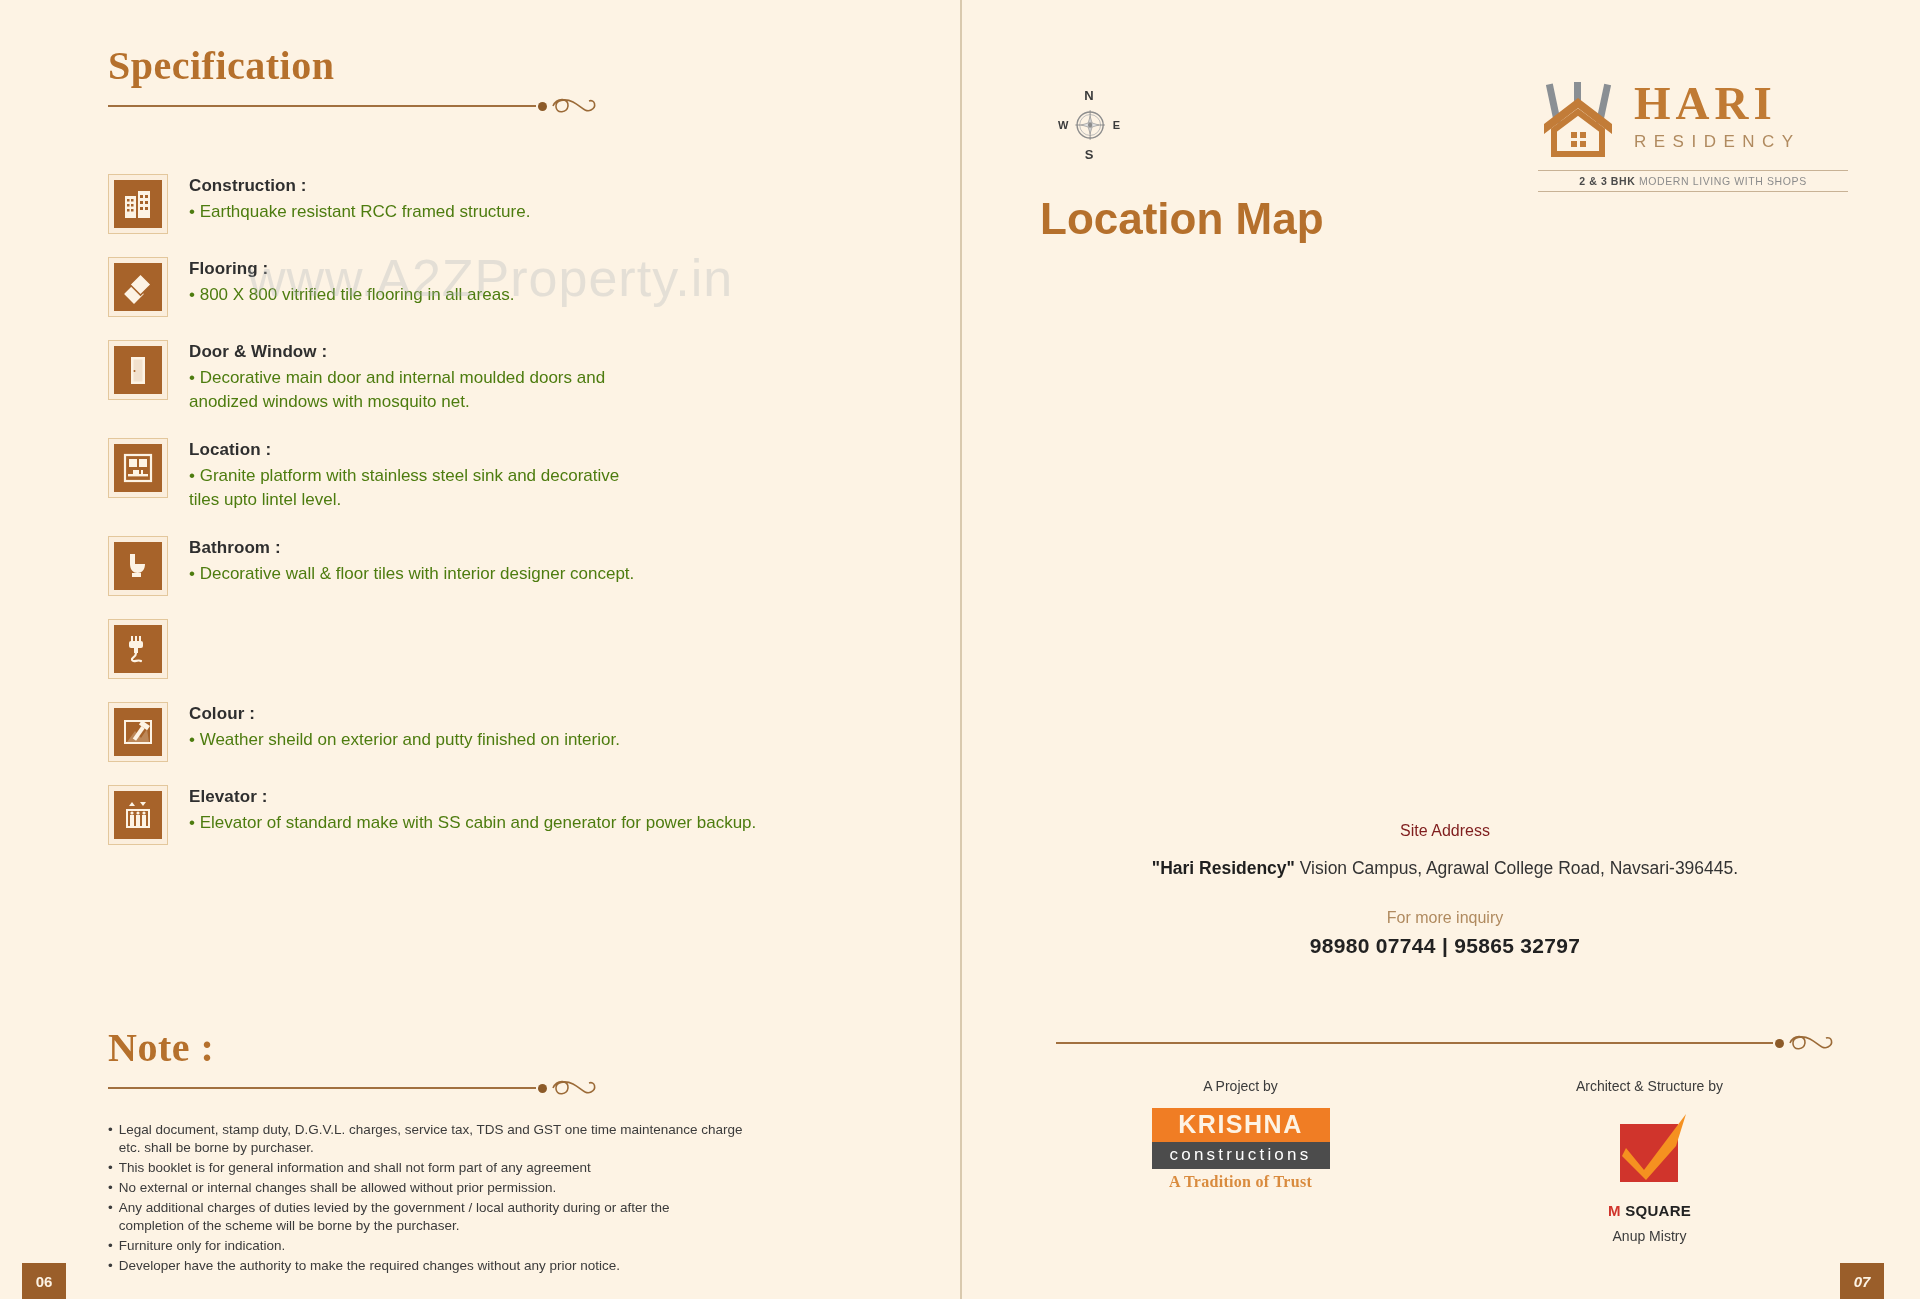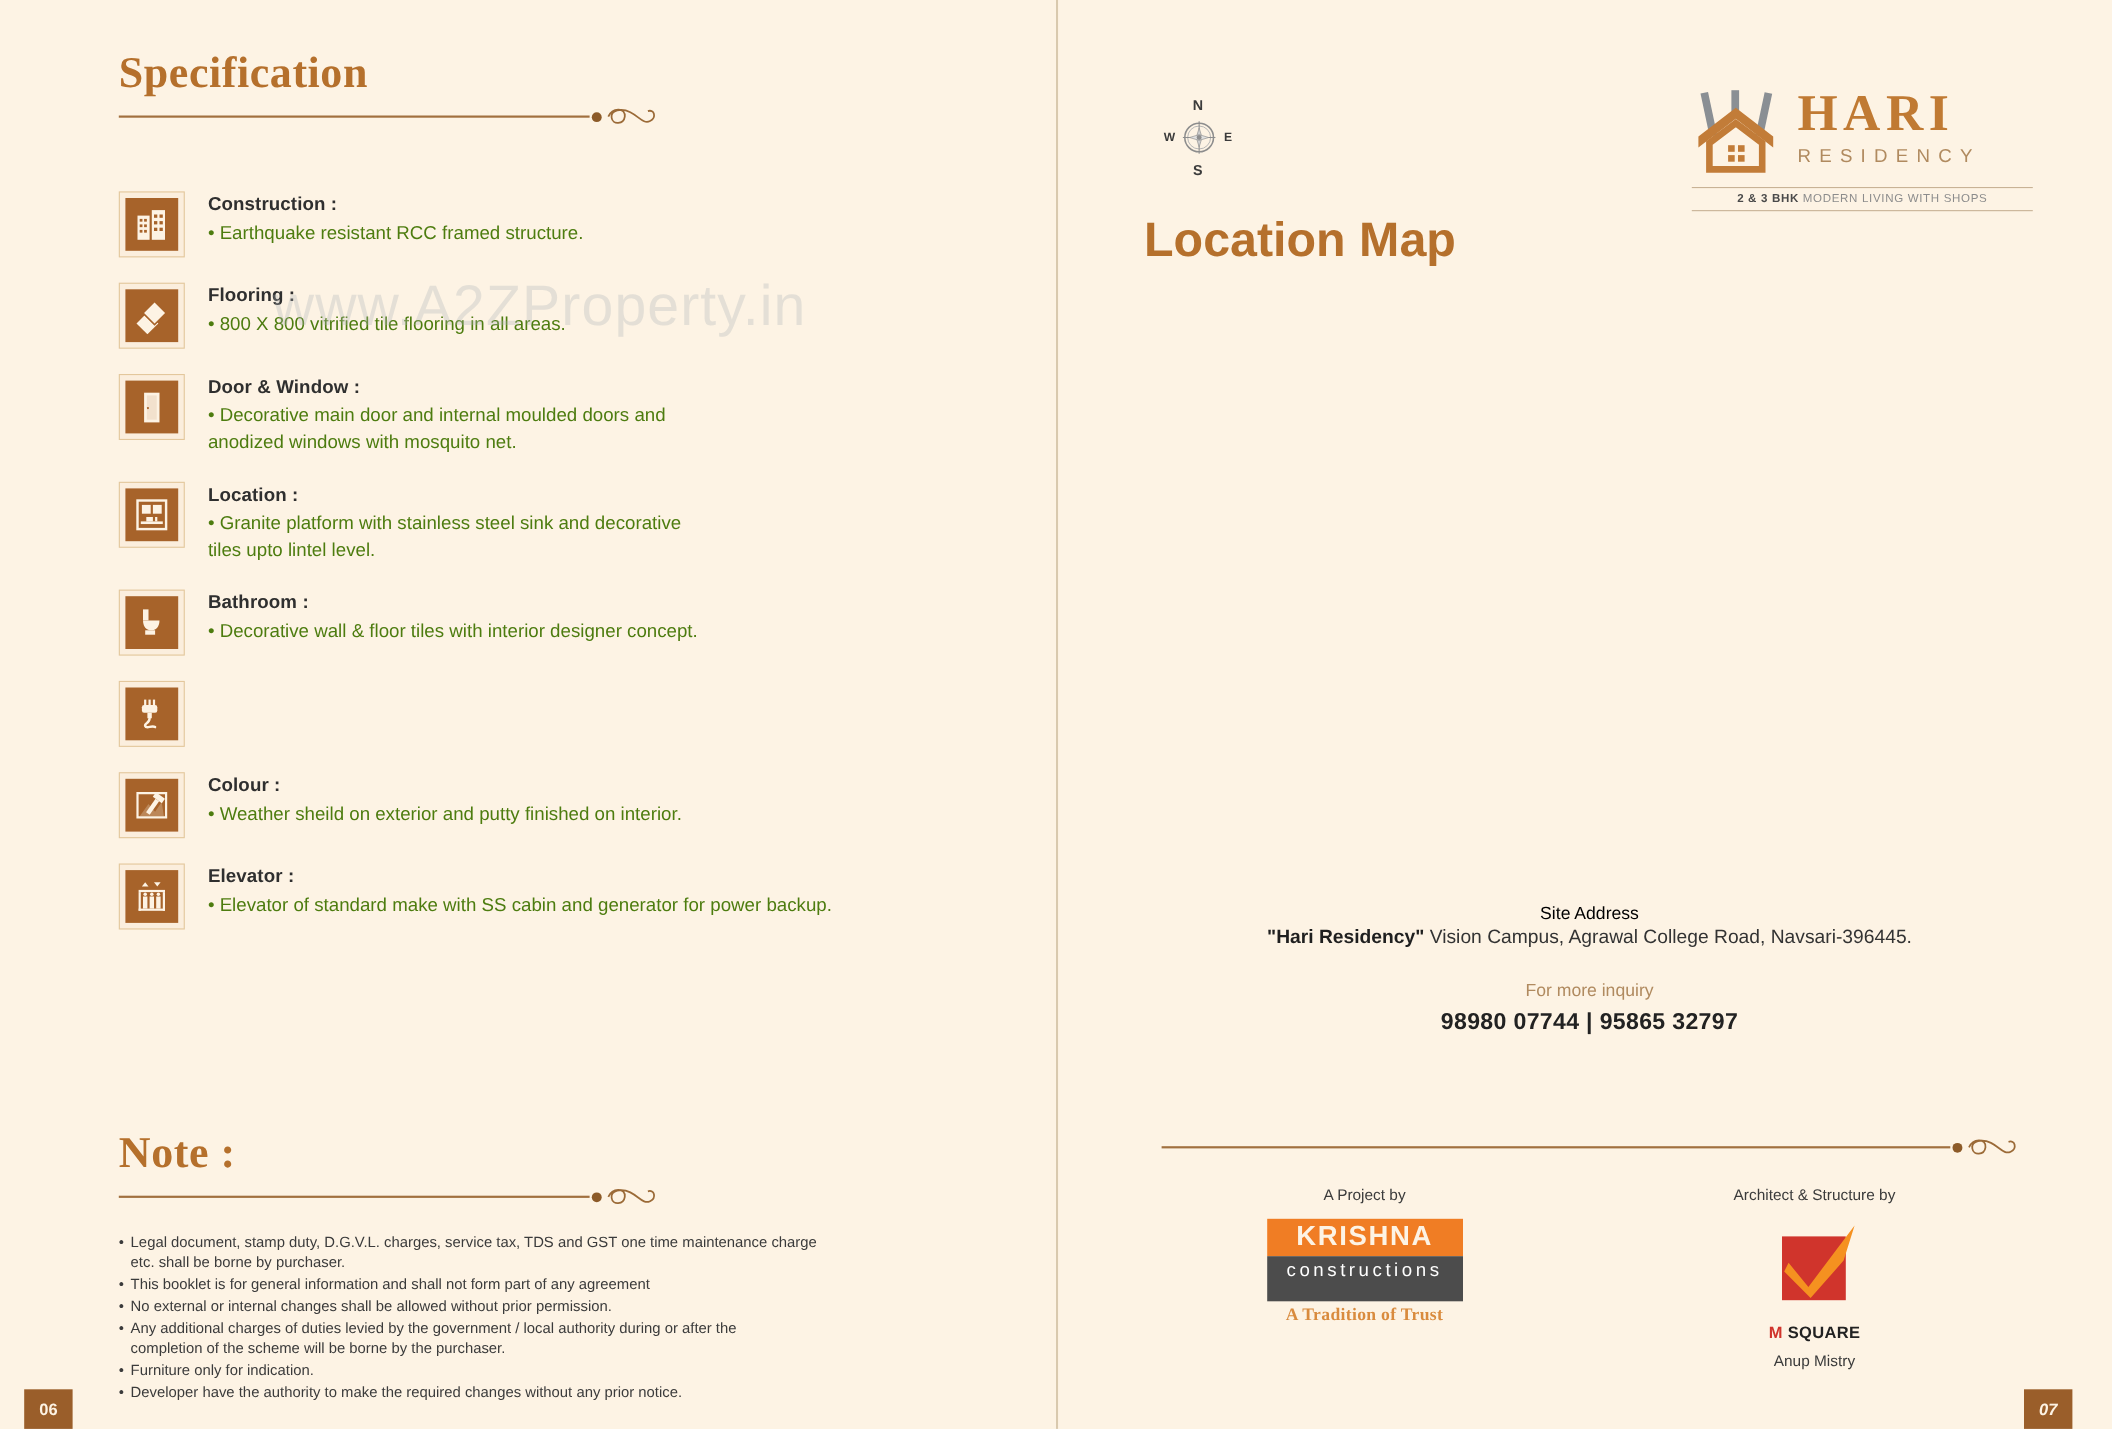--- a/index.html
+++ b/index.html
@@ -102,21 +102,21 @@
   }
   .brand-tag {
     margin-top: 10px; padding: 4px 0;
     border-top: 1px solid #c8b295; border-bottom: 1px solid #c8b295;
     font-size: 10.5px; letter-spacing: .6px; text-align: center; color: #8c8c8c;
   }
   .brand-tag b { color: #4a4a4a; }
 
   
   .addr { position: absolute; left: 1032px; top: 822px; width: 818px; text-align: center; }
-  .addr-lbl { font-size: 16px; color: #000000; margin-bottom: 1px; }
+  .addr-lbl { font-size: 16px; color: #7f1d1d; margin-bottom: 18px; }
   .addr-val { font-size: 17.5px; color: #333; }
   .addr-val b { color: #1f1f1f; }
   .inq-lbl { font-size: 16px; color: #b08a5f; margin-top: 30px; }
   .inq-val { font-size: 21px; font-weight: 700; color: #222; margin-top: 7px; letter-spacing: .3px; }
 
   .footer-rule { position: absolute; left: 1052px; top: 1032px; width: 780px; display:flex; align-items:center; }
 
   .partners { position: absolute; left: 1032px; top: 1078px; width: 818px; display: flex; }
   .partner { flex: 1; text-align: center; }
   .partner-lbl { font-size: 14px; color: #3b3b3b; margin-bottom: 14px; }
@@ -124,21 +124,21 @@
 
   .krishna { display: inline-block; width: 178px; text-align: center; }
   .k-top {
     background: #f07d24; color: #fdf3e4;
     font-family: "Liberation Sans", sans-serif; font-weight: 700;
     font-size: 25px; letter-spacing: 1.5px; line-height: 1.25;
     padding: 1px 0 2px;
   }
   .k-mid {
     background: #4c4c4c; color: #ffffff;
-    font-size: 17px; letter-spacing: 3.2px; line-height: 1.4; padding: 1px 0 16px;
+    font-size: 17px; letter-spacing: 3.2px; line-height: 1.4; padding: 1px 0 2px;
   }
   .k-bot {
     font-family: "Liberation Serif", serif; font-weight: 700;
     color: #d98b3e; font-size: 16px; margin-top: 4px; letter-spacing: .3px;
   }
   .msq-name { font-size: 15px; font-weight: 700; color: #222; margin-top: 6px; letter-spacing: .3px; }
   .msq-name .m { color: #d0342c; }
 </style>
 </head>
 <body>

